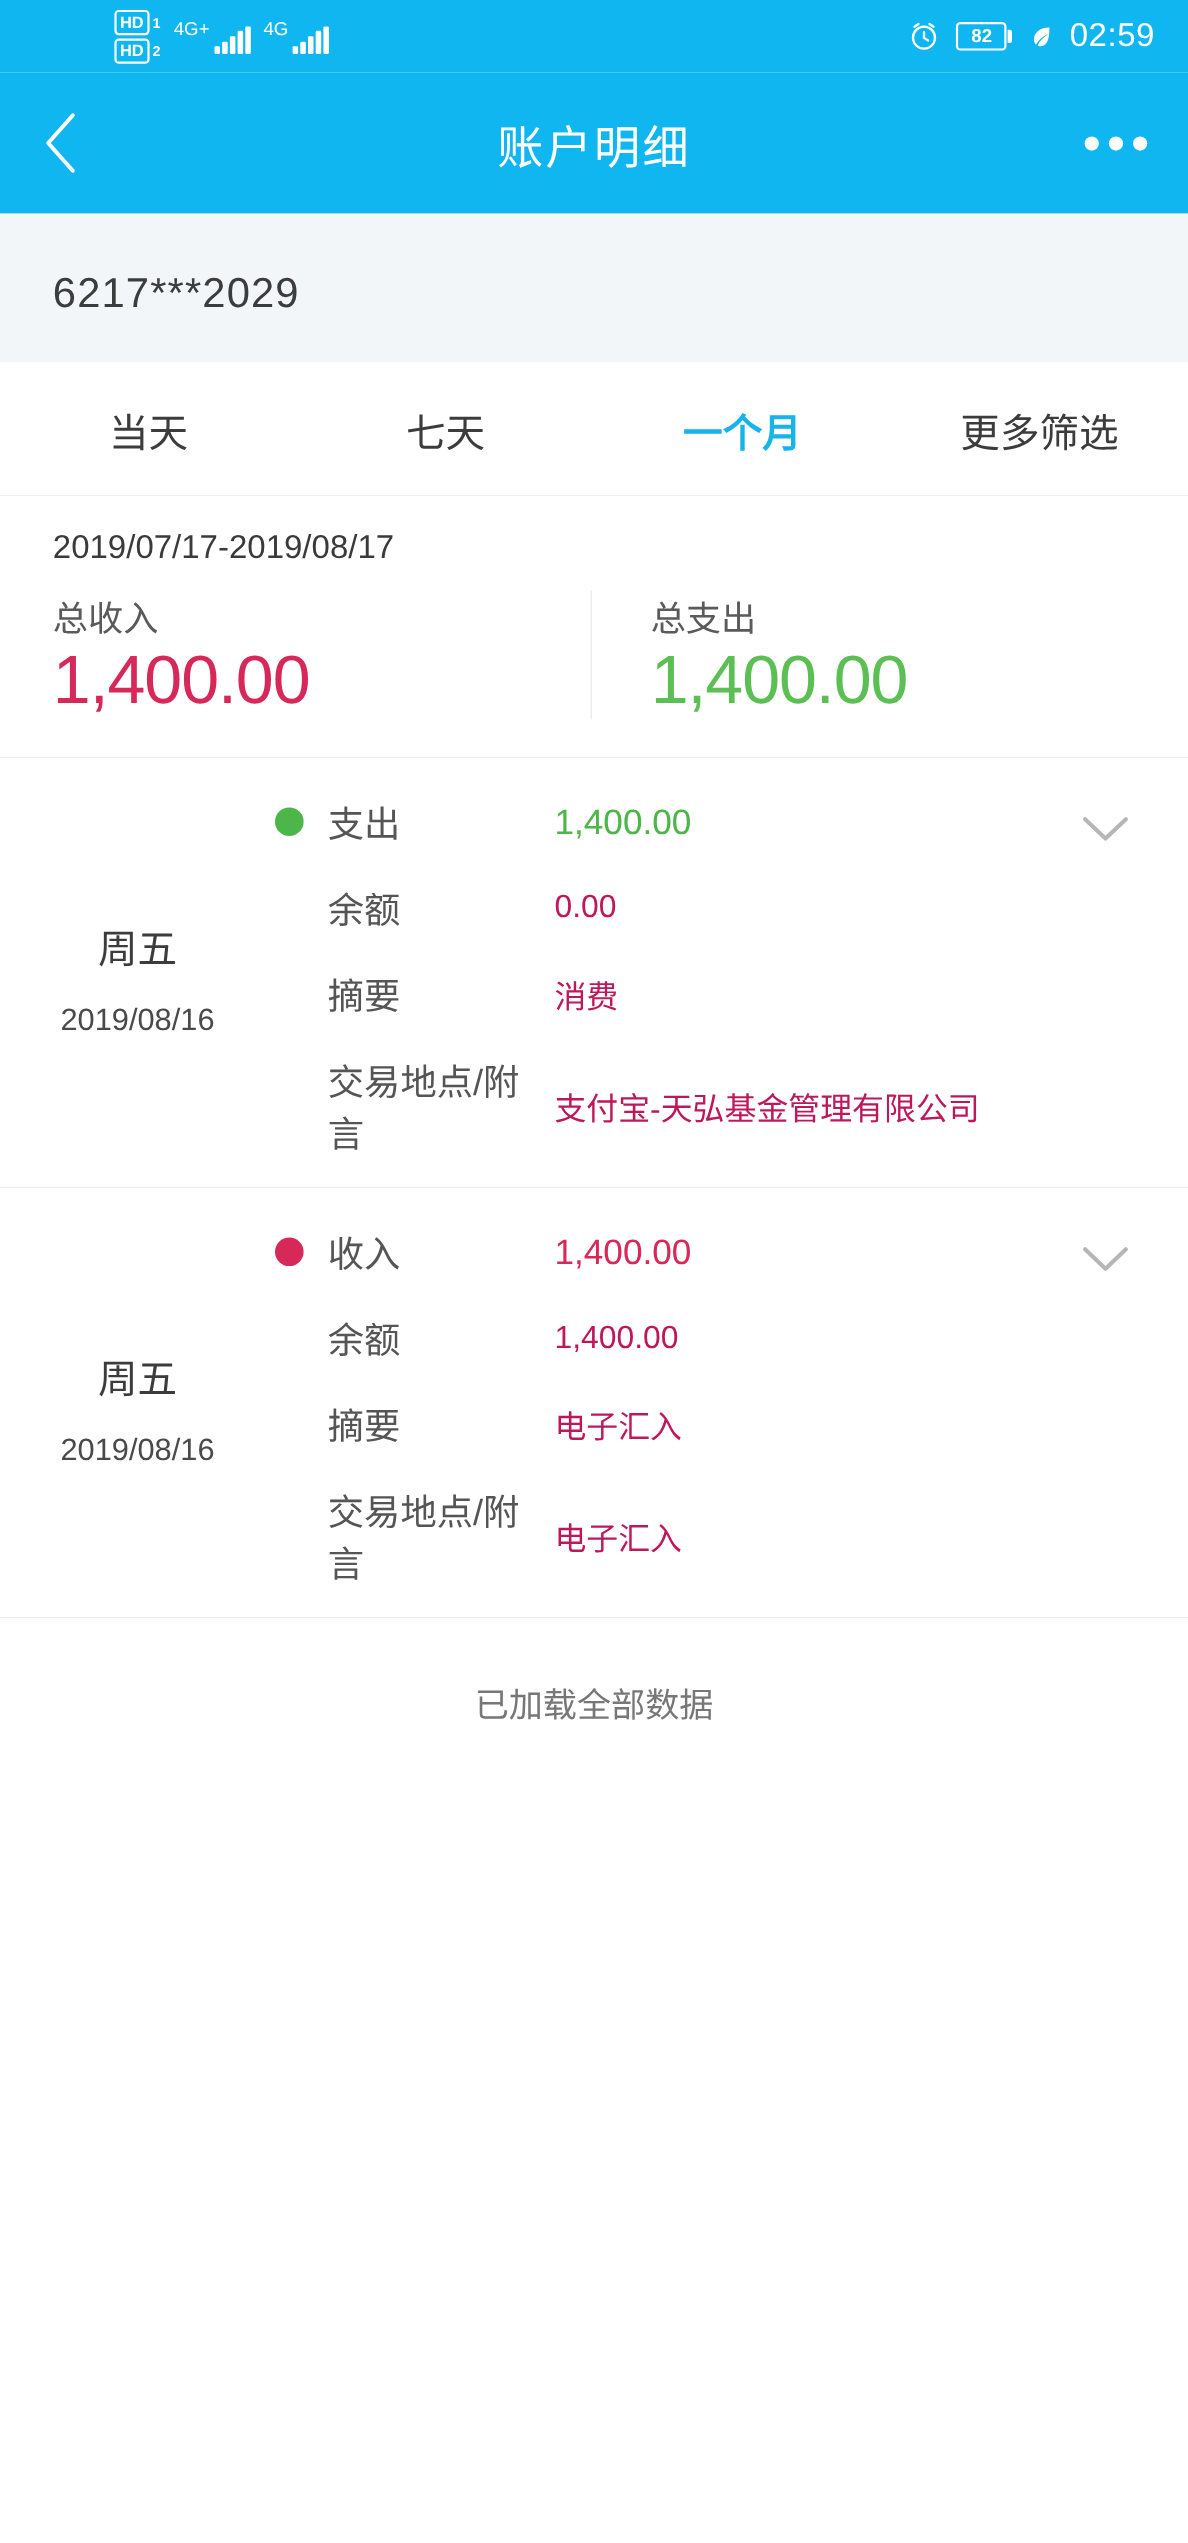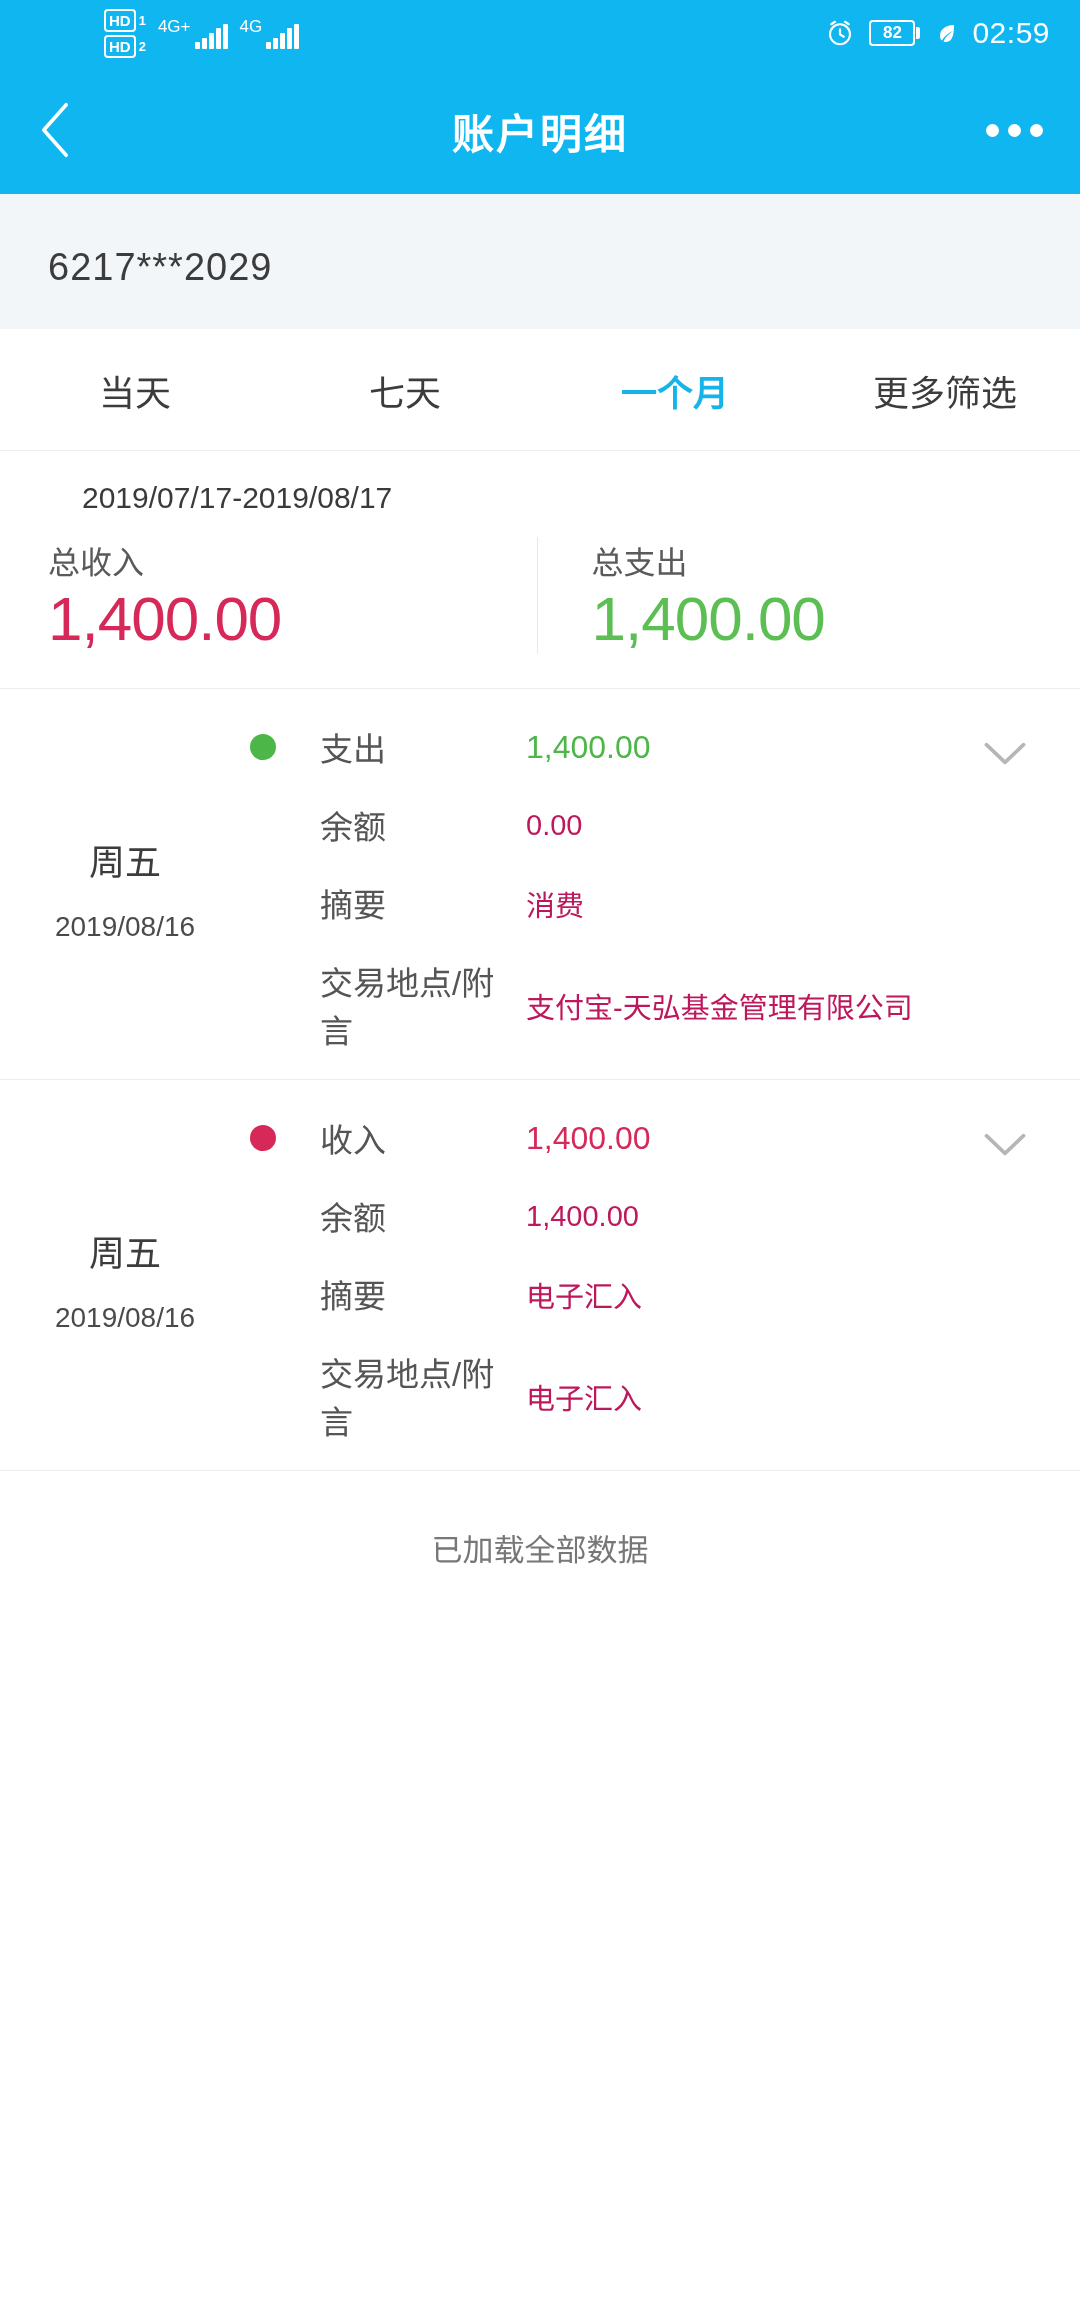--- a/index.html
+++ b/index.html
@@ -58,21 +58,21 @@
     height:128px; background:#0FB6F0; color:#fff;
     display:flex; align-items:center; position:relative;
   }
   .back-btn{
     width:110px; height:100%; display:flex; align-items:center;
     justify-content:center; cursor:pointer;
   }
   .back-chevron{ width:36px; height:56px; }
   .app-title{
     position:absolute; left:0; right:0; text-align:center;
-    font-size:42px; font-weight:bold; letter-spacing:2px;
+    font-size:42px; font-weight:normal; letter-spacing:2px;
     pointer-events:none;
   }
   .more-btn{
     margin-left:auto; width:120px; height:100%;
     display:flex; align-items:center; justify-content:center;
     gap:9px; cursor:pointer; padding-right:12px;
   }
   .more-btn span{ width:13px; height:13px; border-radius:50%; background:#fff; display:block;}
 
   
@@ -98,21 +98,21 @@
     font-size:36px; color:#3c3c3c;
   }
   .tab.active{ color:#17B4EA;font-weight:bold; }
 
   
   .summary{
     background:#ffffff; padding:30px 0 34px 0;
     border-bottom:1px solid #ececec;
   }
   .daterange{
-    font-size:30px; color:#3a3a3a; padding:0 48px; margin-bottom:22px;margin-left:34px;
+    font-size:30px; color:#3a3a3a; padding:0 48px; margin-bottom:22px;
   }
   .sum-grid{ display:flex; }
   .sum-col{
     flex:1; padding-left:48px; display:flex; flex-direction:column; 
   }
   .sum-col + .sum-col{ border-left:1px solid #e8e8e8; padding-left:54px;}
   .sum-label{ font-size:32px; color:#5a5a5a; }
   .sum-value{ font-size:62px; letter-spacing:-1px; }
   .sum-value.income{ color:#D6295A; }
   .sum-value.expense{ color:#5BBF53; }
@@ -129,21 +129,21 @@
   .txn-weekday{ font-size:36px; color:#3c3c3c; }
   .txn-date{ font-size:28px; color:#4a4a4a; }
   .txn-body{ flex:1; display:flex; flex-direction:column; gap:30px; padding-right:40px;}
   .txn-line{ display:flex; align-items:center; }
   .txn-dot{
     width:26px; height:26px; border-radius:50%; margin-right:22px; flex-shrink:0;
   }
   .txn-dot.expense{ background:#4CB648; }
   .txn-dot.income{ background:#D6295A; }
   .txn-key{ width:228px; font-size:33px; color:#555555; flex-shrink:0; }
-  .txn-key.first{ width:206px;margin-left:22px; }
+  .txn-key.first{ width:206px; }
   .txn-val{ font-size:29px; color:#be185d; }
   .txn-val.amt-expense{ color:#4CB648; font-size:32px; }
   .txn-val.amt-income{ color:#D6295A; font-size:32px; }
   .txn-chevron{
     position:absolute; right:52px; top:52px; width:46px; height:26px;
     cursor:pointer;
   }
 
   
   .footer-note{

